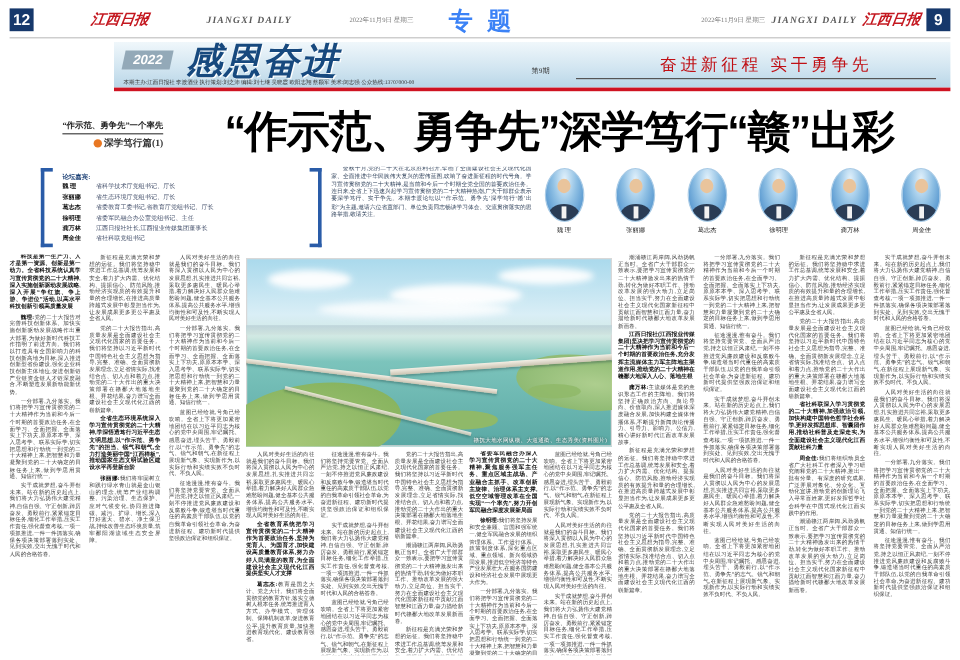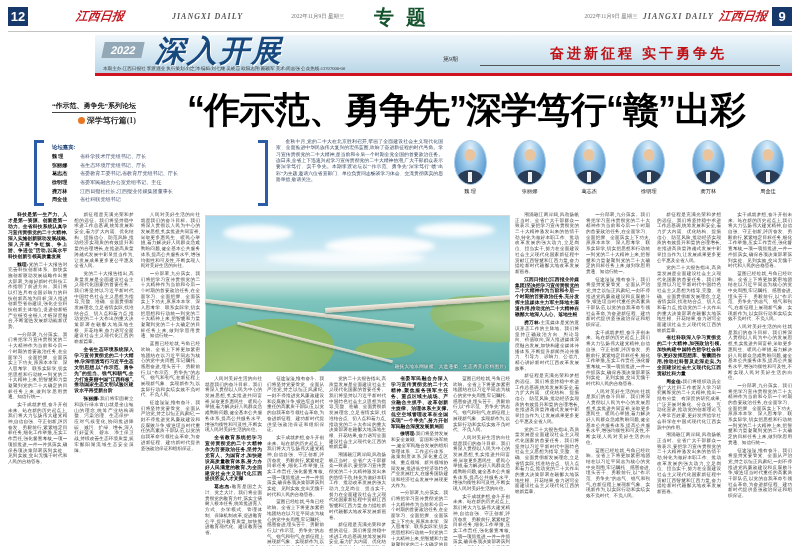--- a/index.html
+++ b/index.html
@@ -24,21 +24,21 @@
     color:#c41820; font-size:12px; transform:skewX(-8deg); white-space:nowrap;
   }
   .brand-en {
     font-family:"Liberation Serif",serif; font-weight:bold; color:#5a5a5a;
     font-size:8px; letter-spacing:1px; white-space:nowrap;font-style:italic;
   }
   .hdate { font-size:5.5px; color:#777; white-space:nowrap; }
   .center-label {
     position:absolute; left:0; right:0; top:4px; text-align:center;
     font-family:"Liberation Sans",sans-serif; font-weight:bold;
-    font-size:20px; color:#14532d; letter-spacing:12px; text-indent:12px;
+    font-size:20px; color:#3b82f6; letter-spacing:12px; text-indent:12px;
   }
   .toprule { position:absolute; left:8px; top:31px; width:784px; height:1px; background:#c3c3c3; }
 
   
   .masthead {
     position:absolute; left:95px; top:35px; width:697px; height:38px;
     background:linear-gradient(180deg,#f0f7fb 0%, #d3e6f1 55%, #b9d6e7 100%);
   }
   .year-badge {
     position:absolute; left:8px; top:7px; padding:2px 8px;
@@ -48,21 +48,21 @@
   .forum-title {
     position:absolute; left:60px; top:-4px;
     font-family:"Liberation Sans",sans-serif; font-weight:900; font-style:italic;
     font-size:30px; color:#17497e; letter-spacing:2px;
     text-shadow:1px 1px 0 #fff;
   }
   .credits { position:absolute; left:8px; bottom:2px; font-size:4.6px; color:#333; white-space:nowrap; }
   .issue { position:absolute; left:348px; top:20px; font-size:6px; color:#333; }
   .slogan {
     position:absolute; left:455px; top:10px;
-    font-family:"Liberation Sans",sans-serif; font-weight:bold;
+    font-family:"Liberation Sans",sans-serif; font-weight:normal;
     font-size:14px; color:#c01015; letter-spacing:3px; white-space:nowrap;
   }
   .slogan-line { position:absolute; left:385px; top:30px; width:300px; height:1px; background:#555; }
   .redrule { position:absolute; left:95px; top:73px; width:697px; height:2.5px; background:#cf1322; }
 
   
   .series { position:absolute; left:14px; top:94px; width:122px; text-align:right; }
   .series-l1 {
     display:inline-block; font-size:7px; font-weight:bold; color:#222;
     border-bottom:1px solid #444; padding-bottom:1px; font-family:"Liberation Serif",serif;
@@ -164,30 +164,30 @@
       <span class="hdate">2022年11月9日 星期三</span>
       <span class="brand-en">JIANGXI DAILY</span>
       <span class="brand-cn">江西日报</span>
       <div class="pagebox">9</div>
     </div>
   </div>
   <div class="toprule"></div>
 
   <div class="masthead">
     <div class="year-badge">2022</div>
-    <div class="forum-title">深入开展</div>
+    <div class="forum-title">感恩奋进</div>
     <div class="credits">本期主办:江西日报社 李渡酒业    执行策划:刘之沛    编辑:刘七继 吴晓霞 欧阳志翔 蔡颖军    美术:闵志强    公众热线:13707000-00</div>
     <div class="issue">第9期</div>
     <div class="slogan-line"></div>
     <div class="slogan">奋进新征程  实干勇争先</div>
   </div>
   <div class="redrule"></div>
 
   <div class="series">
-    <span class="series-l1">“作示范、勇争先”系列论坛</span>
+    <span class="series-l1">“作示范、勇争先”一个率先</span>
     <div class="series-l2">
       <span class="series-dot"></span>
       <span>深学笃行篇(1)</span>
     </div>
   </div>
   <h1 class="headline">“作示范、勇争先”深学笃行“赣”出彩</h1>
 
   <div class="guest-box">
     <div class="bracket l"></div>
     <div class="bracket r"></div>

